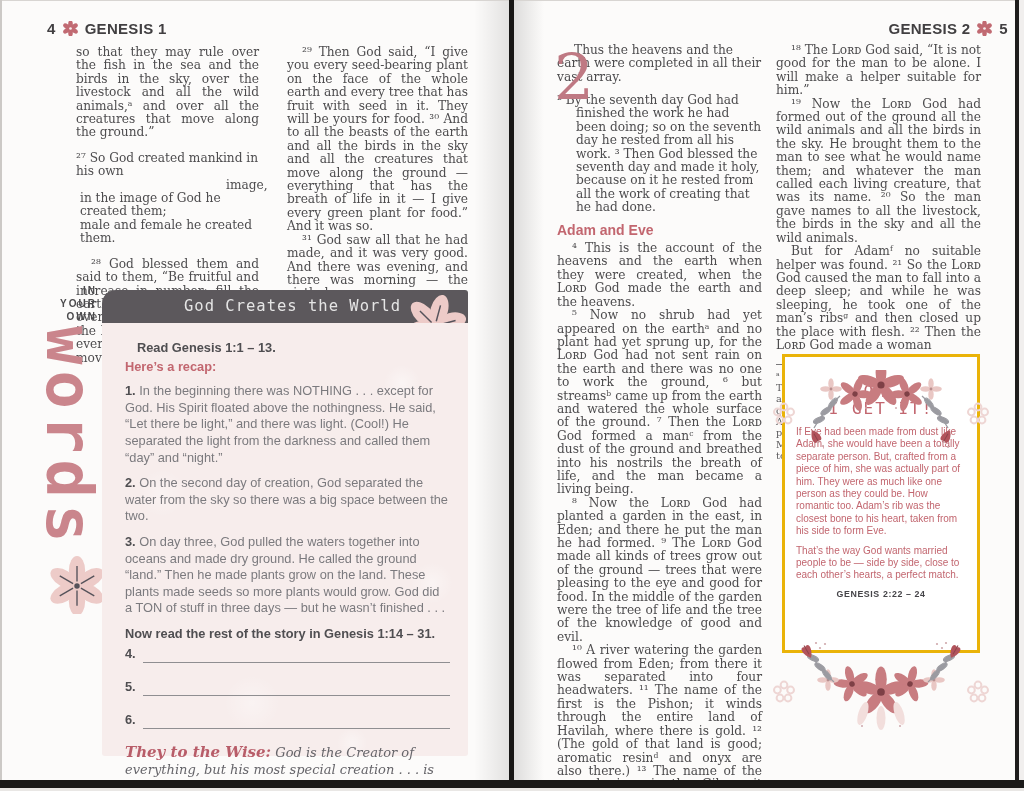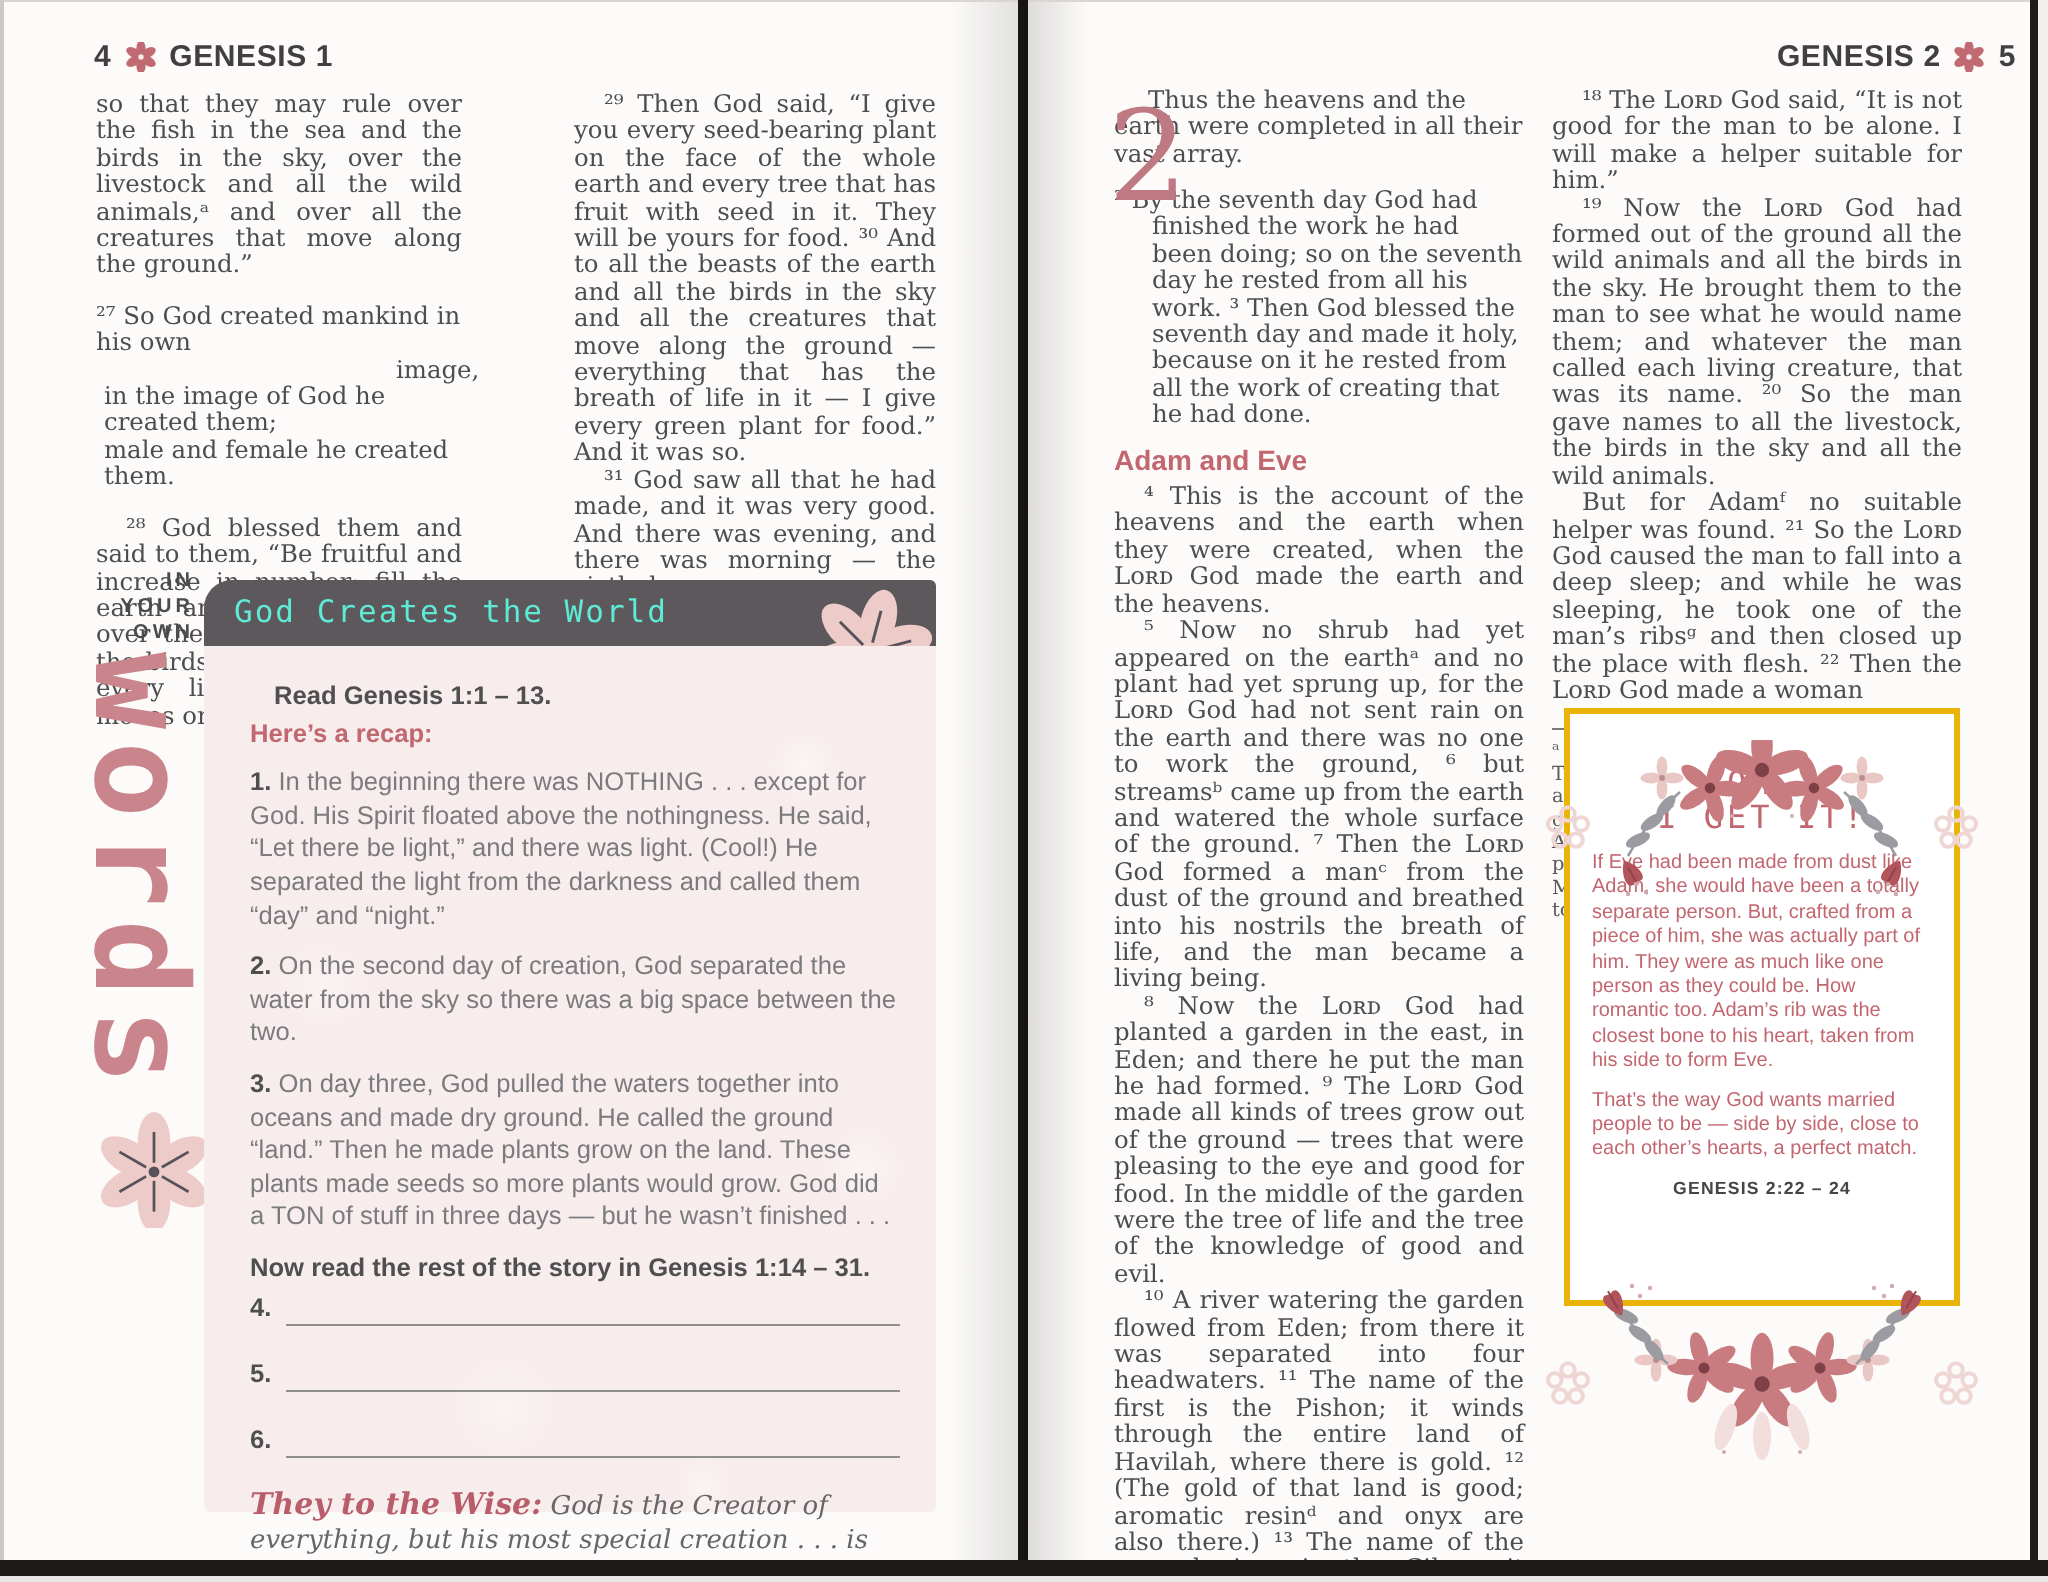--- a/index.html
+++ b/index.html
@@ -44,21 +44,21 @@
 
   
   .kicker{position:absolute;left:55px;top:284px;width:42px;text-align:right;
           font-weight:bold;font-size:10px;line-height:13px;letter-spacing:2px;color:#4b4a4c;}
   .vword{position:absolute;left:106px;top:326px;transform:rotate(90deg);transform-origin:top left;
          font-family:"DejaVu Sans Mono",monospace;font-weight:bold;font-size:64px;
          letter-spacing:6px;color:#ca858c;}
   .box-bar{position:absolute;left:102px;top:290px;width:366px;height:33px;background:#5c585c;
            border-radius:14px 3px 0 0;}
   .box-bar-title{font-family:"DejaVu Sans Mono",monospace;font-size:15.5px;letter-spacing:1px;
-           color:#5eead4;line-height:33px;padding-left:15px;}
+           color:#e5e5e5;line-height:33px;padding-left:15px;text-align:center;}
   .box-body{position:absolute;left:102px;top:323px;width:366px;height:433px;background:#f7edec;
             border-radius:0 0 3px 3px;
             background-image:
               radial-gradient(circle 26px at 300px 60px, rgba(255,255,255,.45), rgba(255,255,255,0) 70%),
               radial-gradient(circle 34px at 60px 170px, rgba(255,255,255,.35), rgba(255,255,255,0) 70%),
               radial-gradient(circle 30px at 330px 260px, rgba(255,255,255,.4), rgba(255,255,255,0) 70%),
               radial-gradient(circle 40px at 150px 380px, rgba(255,255,255,.35), rgba(255,255,255,0) 70%),
               radial-gradient(circle 22px at 250px 420px, rgba(255,255,255,.4), rgba(255,255,255,0) 70%);}
   .box-inner{padding:17px 18px 0 23px;font-size:12.8px;line-height:16.6px;color:#7b7a7e;}
   .box-inner p{margin:0 0 9px 0;}
@@ -101,21 +101,21 @@
         <ellipse cx="0" cy="-5.6" rx="3.1" ry="5.4" transform="rotate(120)"></ellipse>
         <ellipse cx="0" cy="-5.6" rx="3.1" ry="5.4" transform="rotate(180)"></ellipse>
         <ellipse cx="0" cy="-5.6" rx="3.1" ry="5.4" transform="rotate(240)"></ellipse>
         <ellipse cx="0" cy="-5.6" rx="3.1" ry="5.4" transform="rotate(300)"></ellipse>
         <circle r="1.8" fill="#f6eded"></circle>
       </g>
     </svg>
     <span>GENESIS 1</span>
   </div>
 
-  <div class="bible" style="position:absolute;left:48px;top:46px;width:183px;">
+  <div class="bible" style="position:absolute;left:76px;top:46px;width:183px;">
     <p>so that they may rule over the fish in the sea and the birds in the sky, over the livestock and all the wild animals,ᵃ and over all the creatures that move along the ground.”</p>
     <p style="margin-top:12px;text-align:left;">²⁷ So God created mankind in his own</p>
     <p class="poetry-l2" style="text-align:left;">image,</p>
     <p class="poetry-l34" style="text-align:left;">in the image of God he created them;</p>
     <p class="poetry-l34" style="text-align:left;">male and female he created them.</p>
     <p class="p-ind" style="margin-top:12px;">²⁸ God blessed them and said to them, “Be fruitful and increase in number; fill the earth and subdue it. Rule over the fish in the sea and the birds in the sky and over every living creature that moves on the ground.”</p>
   </div>
 
   <div class="bible" style="position:absolute;left:287px;top:46px;width:181px;">
     <p class="p-ind">²⁹ Then God said, “I give you every seed-bearing plant on the face of the whole earth and every tree that has fruit with seed in it. They will be yours for food. ³⁰ And to all the beasts of the earth and all the birds in the sky and all the creatures that move along the ground — everything that has the breath of life in it — I give every green plant for food.” And it was so.</p>

